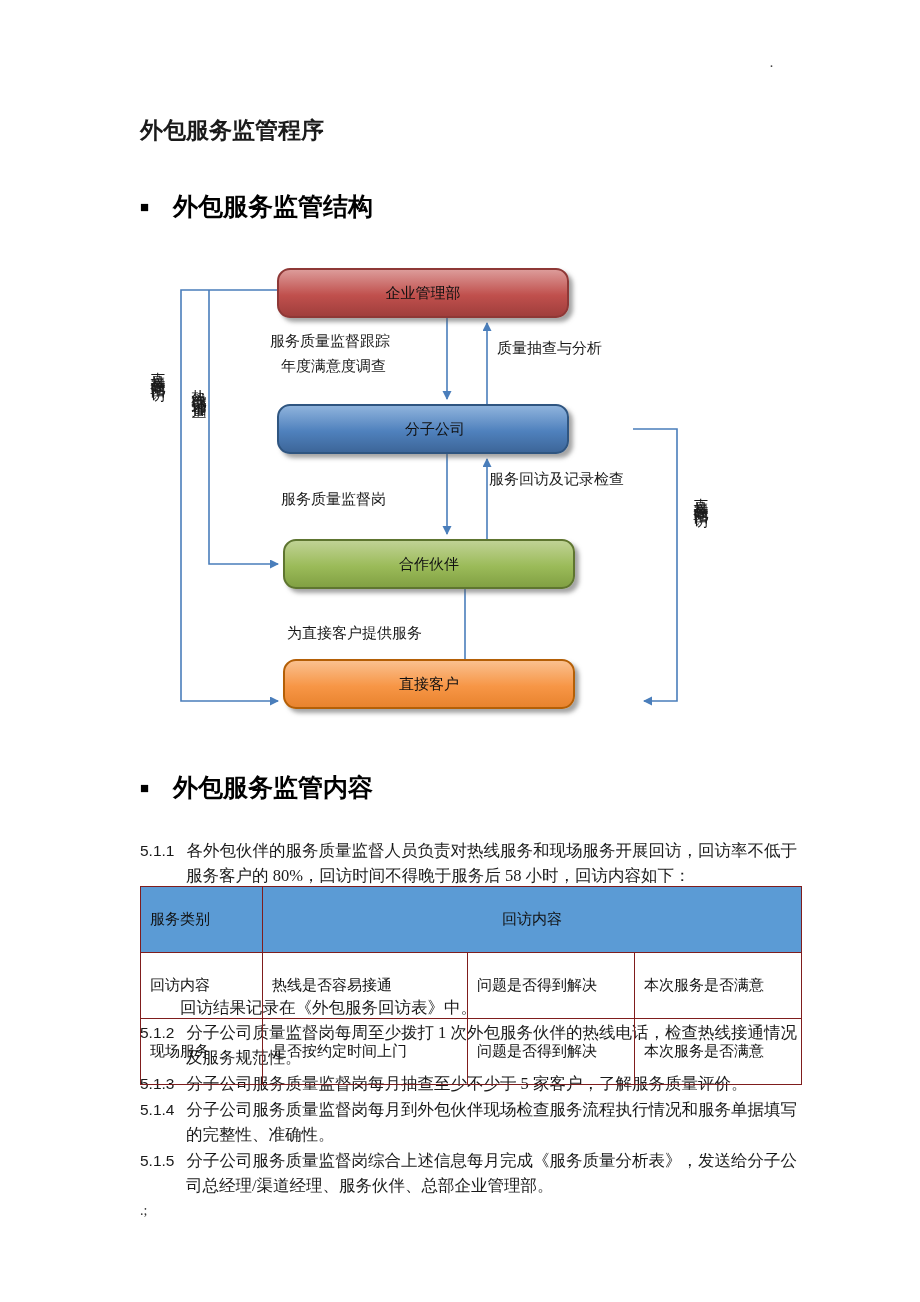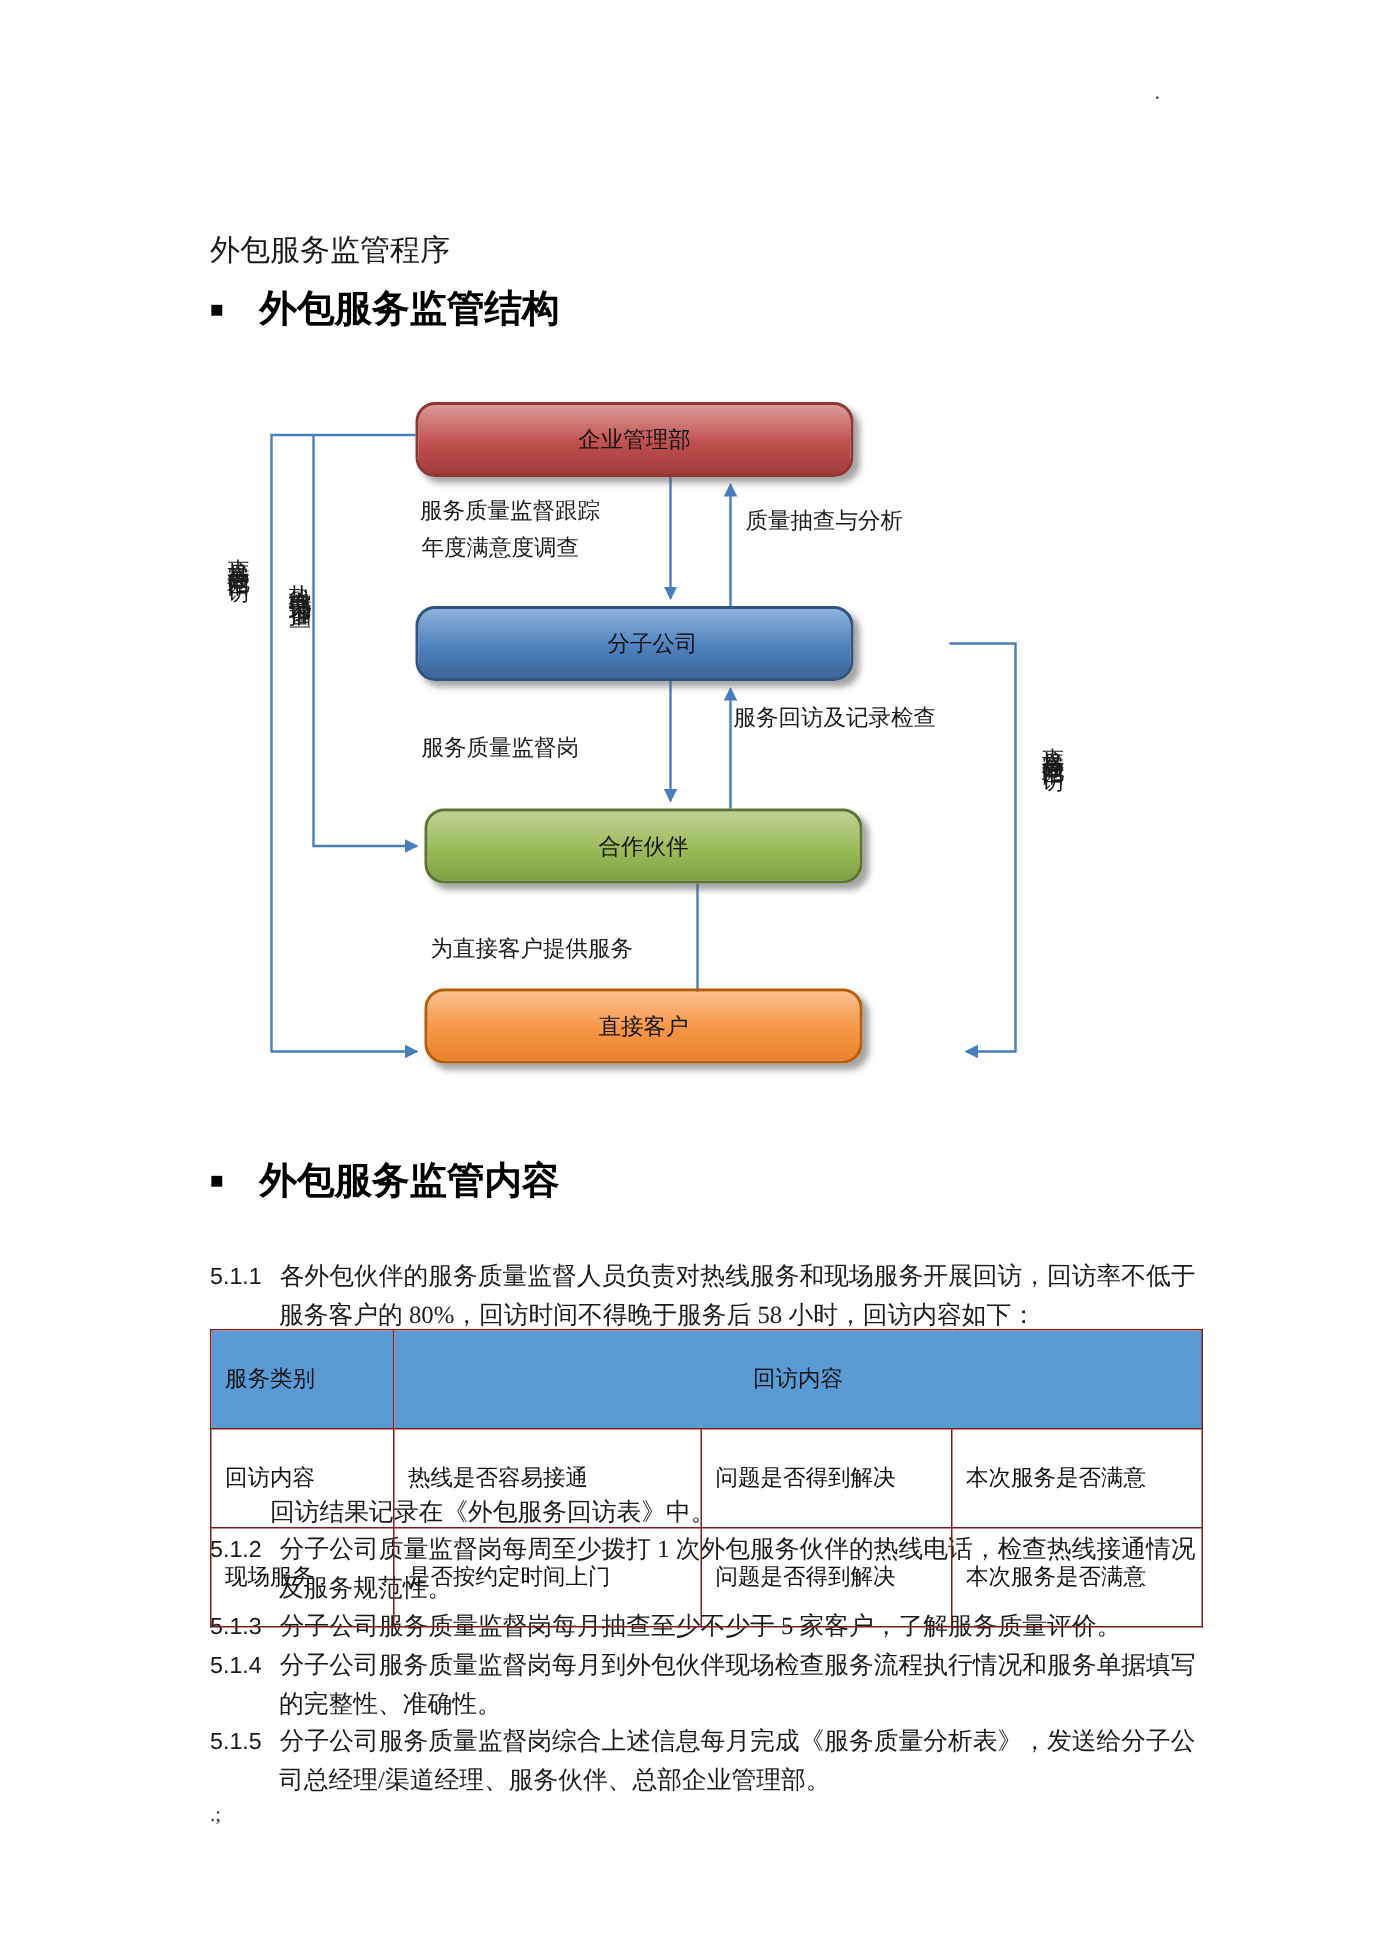--- a/index.html
+++ b/index.html
@@ -5,23 +5,22 @@
   html,body { margin:0; padding:0; background:#ffffff; }
   .page {
     position:relative; width:920px; height:1302px; margin:0 auto;
     background:#ffffff; overflow:hidden;
     font-family:"Liberation Serif","DejaVu Serif",serif;
     color:#1a1a1a;
   }
   .corner-mark { position:absolute; left:769px; top:58px; font-size:15px; color:#444; }
   .doc-title {
     position:absolute; left:140px; top:116px;
-    font-size:20px; line-height:30px; font-weight:normal;
+    font-size:23px; line-height:30px; font-weight:bold;
     font-family:"Liberation Serif","DejaVu Serif",serif;
-    margin-top:36px;
   }
   .section-heading {
     position:absolute; left:140px; display:flex; align-items:center; gap:24px;
     font-size:25px; font-weight:bold; line-height:30px;
     font-family:"Liberation Sans","DejaVu Sans",sans-serif; color:#000;
   }
   .section-heading .sq { font-size:15px; line-height:15px; }
   .h-structure { top:191px; }
   .h-content { top:772px; }
 
@@ -108,21 +107,21 @@
   <div class="node node-blue">
     <span>分子公司</span>
   </div>
   <div class="node node-green">
     <span>合作伙伴</span>
   </div>
   <div class="node node-orange">
     <span>直接客户</span>
   </div>
 
-  <div class="edge-label" style="left:280px; top:332px;">服务质量监督跟踪</div>
+  <div class="edge-label" style="left:270px; top:332px;">服务质量监督跟踪</div>
   <div class="edge-label" style="left:281px; top:357px;">年度满意度调查</div>
   <div class="edge-label" style="left:497px; top:339px;">质量抽查与分析</div>
   <div class="edge-label" style="left:281px; top:490px;">服务质量监督岗</div>
   <div class="edge-label" style="left:489px; top:470px;">服务回访及记录检查</div>
   <div class="edge-label" style="left:287px; top:624px;">为直接客户提供服务</div>
 
   <div class="vlabel" style="left:148px; top:360px;">直接客户电话回访</div>
   <div class="vlabel" style="left:189px; top:378px;">热线电话记录抽查</div>
   <div class="vlabel" style="left:691px; top:486px;">直接客户电话回访</div>
 

